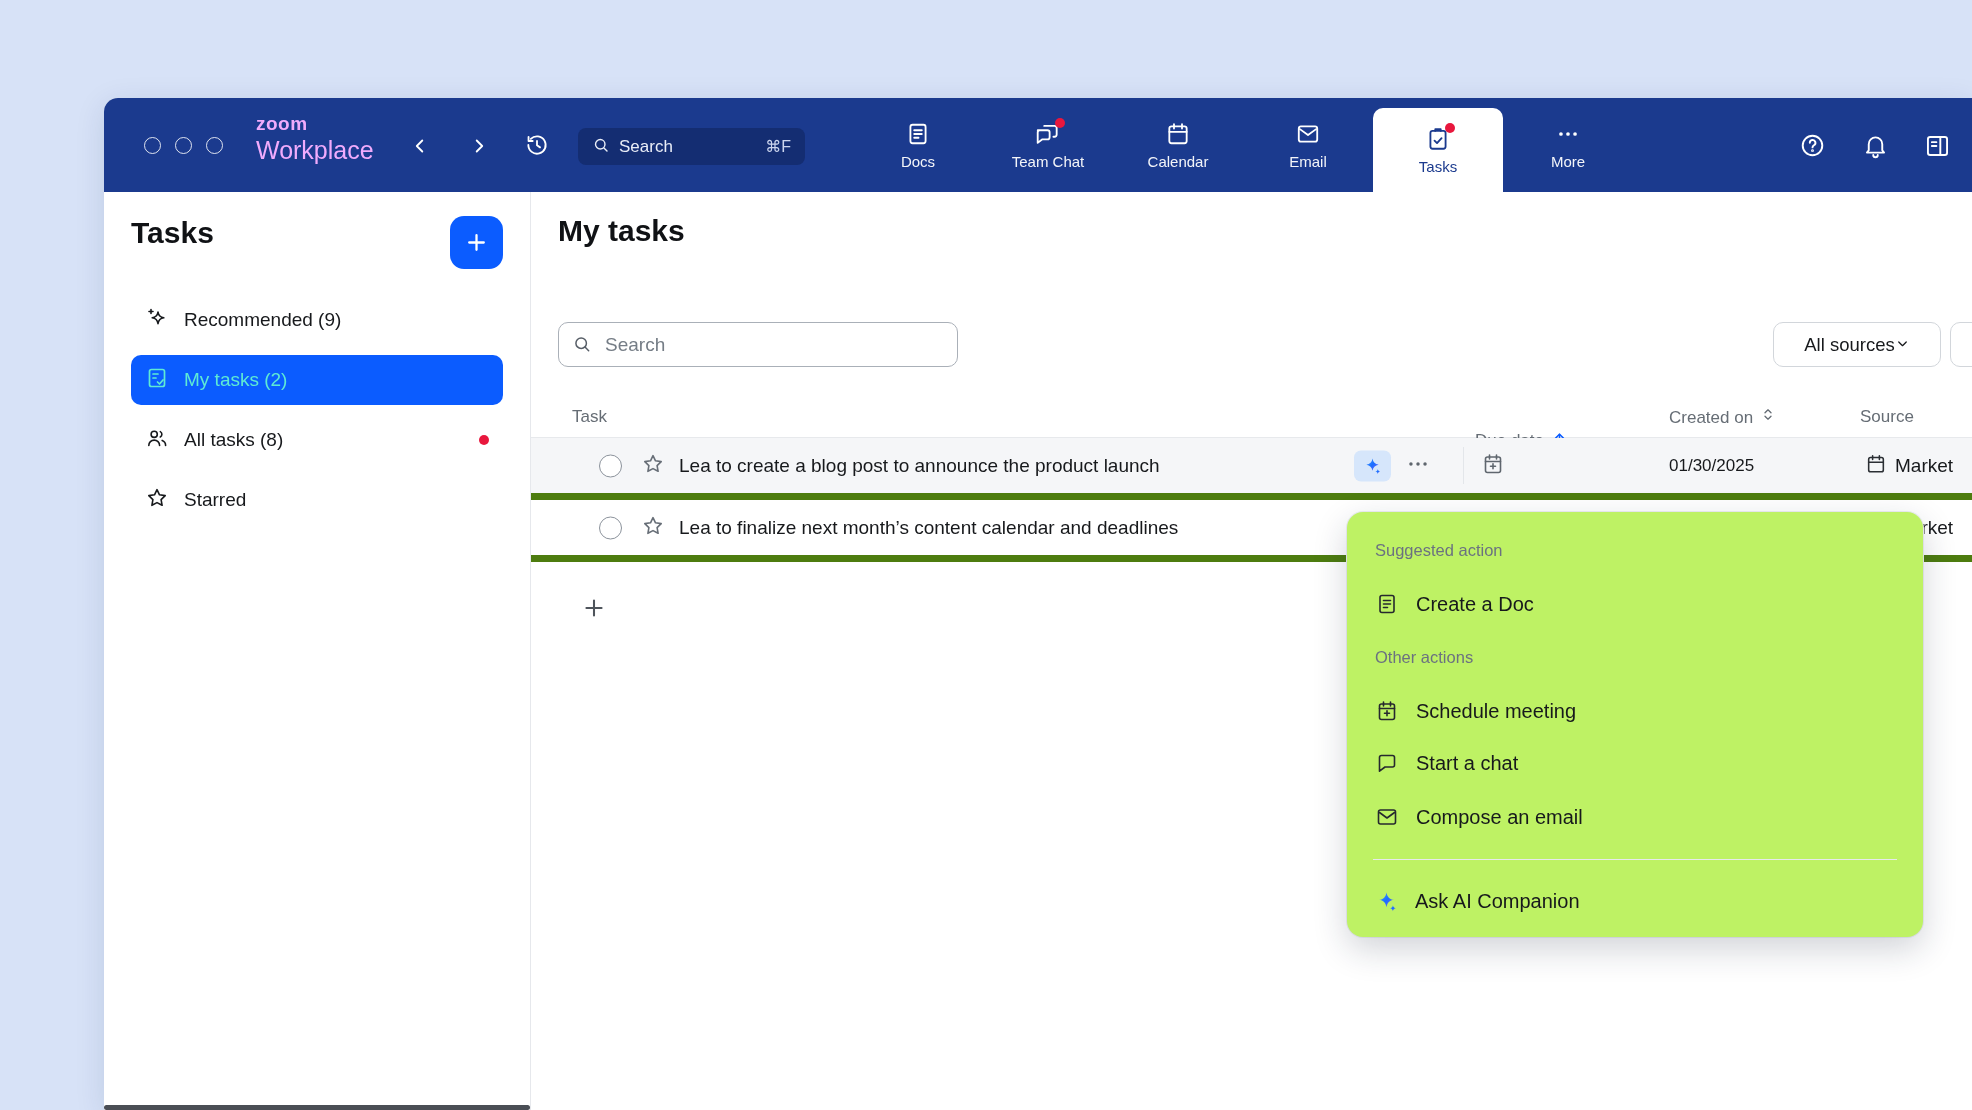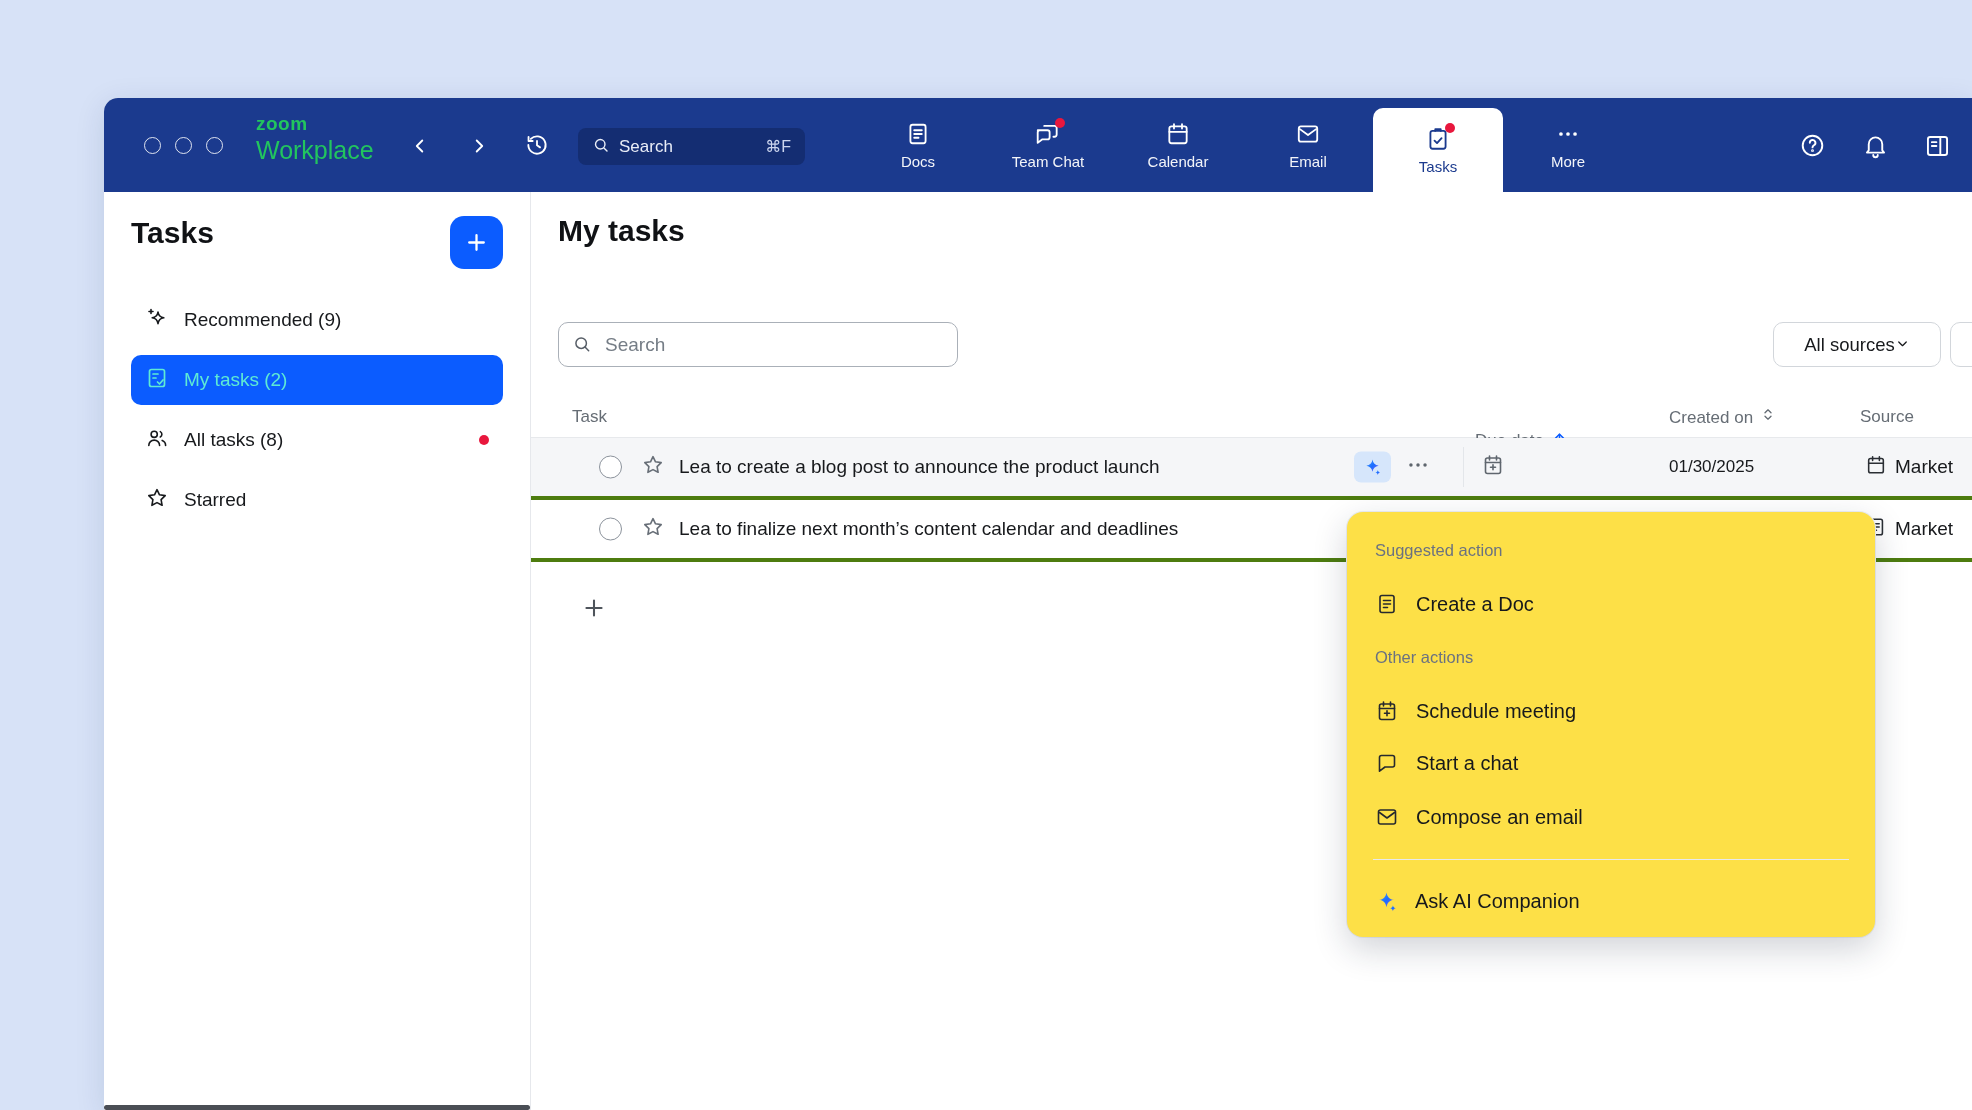--- a/index.html
+++ b/index.html
@@ -7,21 +7,21 @@
   body { background:#d7e2f7; font-family:"Liberation Sans", sans-serif; color:#17191c; }
 
   .window { position:absolute; left:104px; top:98px; right:0; bottom:0;
             background:#fff; border-top-left-radius:14px; overflow:hidden;
             box-shadow:0 6px 30px rgba(20,40,90,.12); }
 
   
   .header { position:absolute; left:0; top:0; right:0; height:94px; background:#1b3a8e; }
   .win-controls { position:absolute; left:40px; top:39px; display:flex; gap:14px; }
   .win-dot { width:17px; height:17px; border-radius:50%; border:1.6px solid rgba(255,255,255,.85); }
-  .logo { position:absolute; left:152px; top:16px; color:#22c55e; line-height:1.1; }
+  .logo { position:absolute; left:152px; top:16px; color:#f0abfc; line-height:1.1; }
   .logo .zoom { font-size:19px; font-weight:700; letter-spacing:.5px; display:block; }
   .logo .workplace { font-size:25px; font-weight:400; display:block; margin-top:2px; }
   .hdr-ic { position:absolute; color:#fff; }
   .chev-l { left:305px; top:37px; }
   .chev-r { left:364px; top:37px; }
   .hist   { left:420px; top:34px; }
   .hdr-search { position:absolute; left:474px; top:30px; width:227px; height:37px;
                 background:#142d72; border-radius:8px; display:flex; align-items:center;
                 padding:0 14px; color:#e9edf7; gap:9px; cursor:text; }
   .hdr-search .txt { font-size:17px; }
@@ -69,40 +69,40 @@
                  border:1.4px solid #d2d6db; border-radius:10px; cursor:pointer; }
 
   .thead { position:absolute; left:0; right:0; top:205px; height:41px; border-bottom:1px solid #e7e9ec; }
   .th { position:absolute; top:50%; transform:translateY(-50%); font-size:17px; color:#666d75;
         display:flex; align-items:center; gap:7px; }
   .th-task { left:41px; } .th-due { left:944px; cursor:pointer;margin-top:24px; } .th-created { left:1138px; cursor:pointer; }
   .th-source { left:1329px;text-align:center; }
   .sort-up { color:#0b5cff; }
   .sort-ud { color:#666d75; }
 
-  .trow { position:absolute; left:0; right:0; height:62px; border-bottom:4px solid #4d7c0f; }
+  .trow { position:absolute; left:0; right:0; height:62px; border-bottom:7px solid #4d7c0f; }
   .trow.hl { background:#f5f6f8; }
   .row1 { top:246px; } .row2 { top:308px; }
   .cellv { position:absolute; top:50%; transform:translateY(-50%); }
   .radio { left:68px; width:23px; height:23px; border:1.7px solid #8b929b; border-radius:50%;
            background:#fff; cursor:pointer; }
   .rstar { left:110px; color:#676e77; cursor:pointer; }
   .ttext { left:148px; font-size:19px; color:#17191c; white-space:nowrap; }
   .ai-chip { left:823px; width:37px; height:31px; border-radius:7px; background:#d6e6fb;
              display:flex; align-items:center; justify-content:center; cursor:pointer; }
   .rdots { left:874px; color:#5f666e; cursor:pointer; }
   .cell-div { left:932px; top:9px; bottom:9px; transform:none; width:1px; background:#e3e6ea; position:absolute; }
   .duecal { left:950px; color:#5f666e; cursor:pointer; }
   .created-txt { left:1138px; font-size:17px; color:#17191c; }
   .src-ic { left:1334px; color:#2b2f34; }
   .src-txt { left:1364px; font-size:19px; color:#17191c; white-space:nowrap; }
   .add-task { position:absolute; left:50px; top:403px; color:#4e545b; cursor:pointer; }
 
   
-  .popup { position:absolute; left:816px; top:320px; width:528px; height:425px; background:#fde047;
+  .popup { position:absolute; left:816px; top:320px; width:576px; height:425px; background:#bef264;
            border-radius:16px; box-shadow:0 12px 34px rgba(25,35,60,.20), 0 0 0 1px #eef0f3; z-index:10; }
   .mi-label { position:absolute; left:28px; font-size:16.5px; color:#6b7280; }
   .mi { position:absolute; left:10px; right:10px; height:42px; display:flex; align-items:center;
         gap:17px; padding-left:18px; font-size:20px; color:#17191c; border-radius:8px; cursor:pointer; }
   .mi .micon { color:#26292e; display:flex; }
   .m-div { position:absolute; left:26px; right:26px; top:347px; height:1px; background:#e7e9ec; }
 </style>
 </head>
 <body>
 

